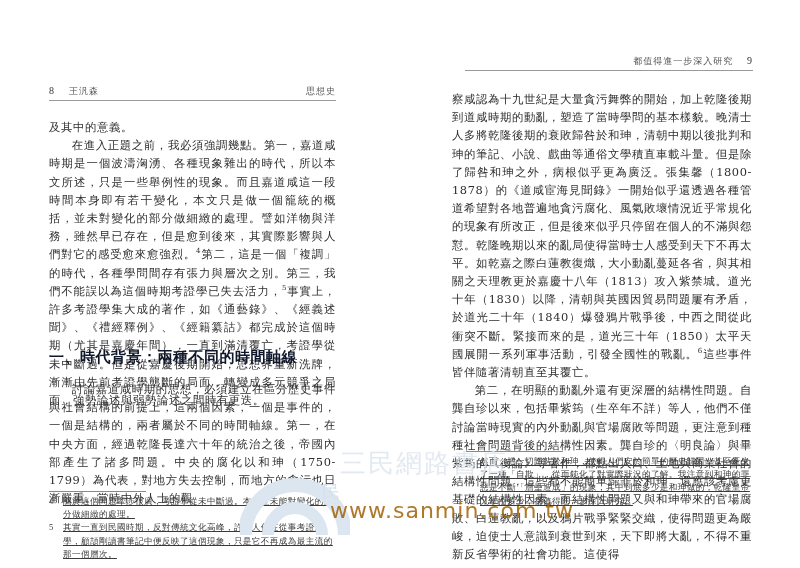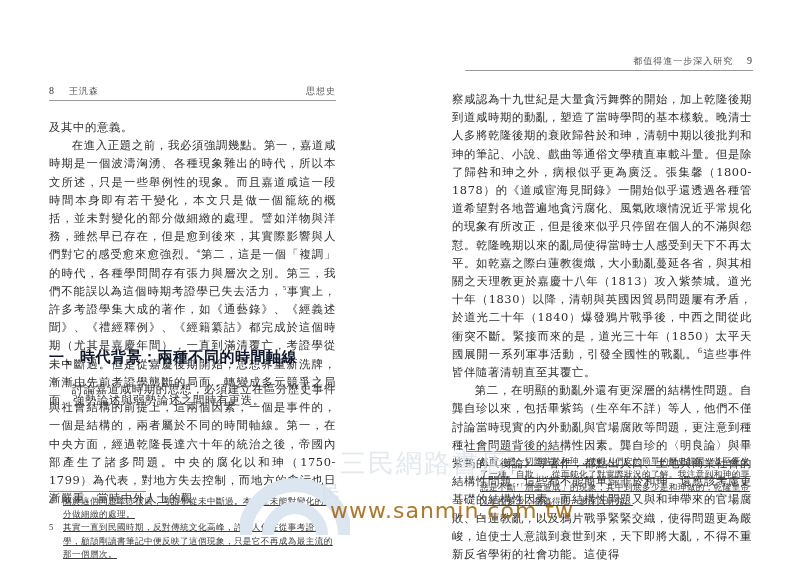--- a/index.html
+++ b/index.html
@@ -19,21 +19,21 @@
   }
   .left .running-head { left:49px; width:287px; }
   .right .running-head { left:65px; width:288px; }
   .running-head .pnum { font-family:"Liberation Serif", serif; font-size:10px; color:#333; }
   .running-head .gap { display:inline-block; width:10px; }
 
   .body-text {
     position:absolute; font-size:11.4px; line-height:18.2px;
     letter-spacing:0.6px; text-align:justify; color:#2e2e2e;
   }
-  .left .body-text.block1 { left:49px; top:88px; width:287px;font-family:Liberation Serif, serif; }
+  .left .body-text.block1 { left:49px; top:88px; width:287px; }
   .left .body-text.block2 { left:49px; top:350px; width:287px; }
   .right .body-text.block1 { left:52px; top:90px; width:300px; }
 
   .body-text p { margin:0; }
   .body-text p.indent { text-indent:2em; }
   sup.fn { font-size:7px; vertical-align:super; line-height:0; }
 
   .section-heading {
     position:absolute; left:49px; top:318px; width:300px;
     font-family:"DejaVu Sans", "Liberation Sans", sans-serif;

